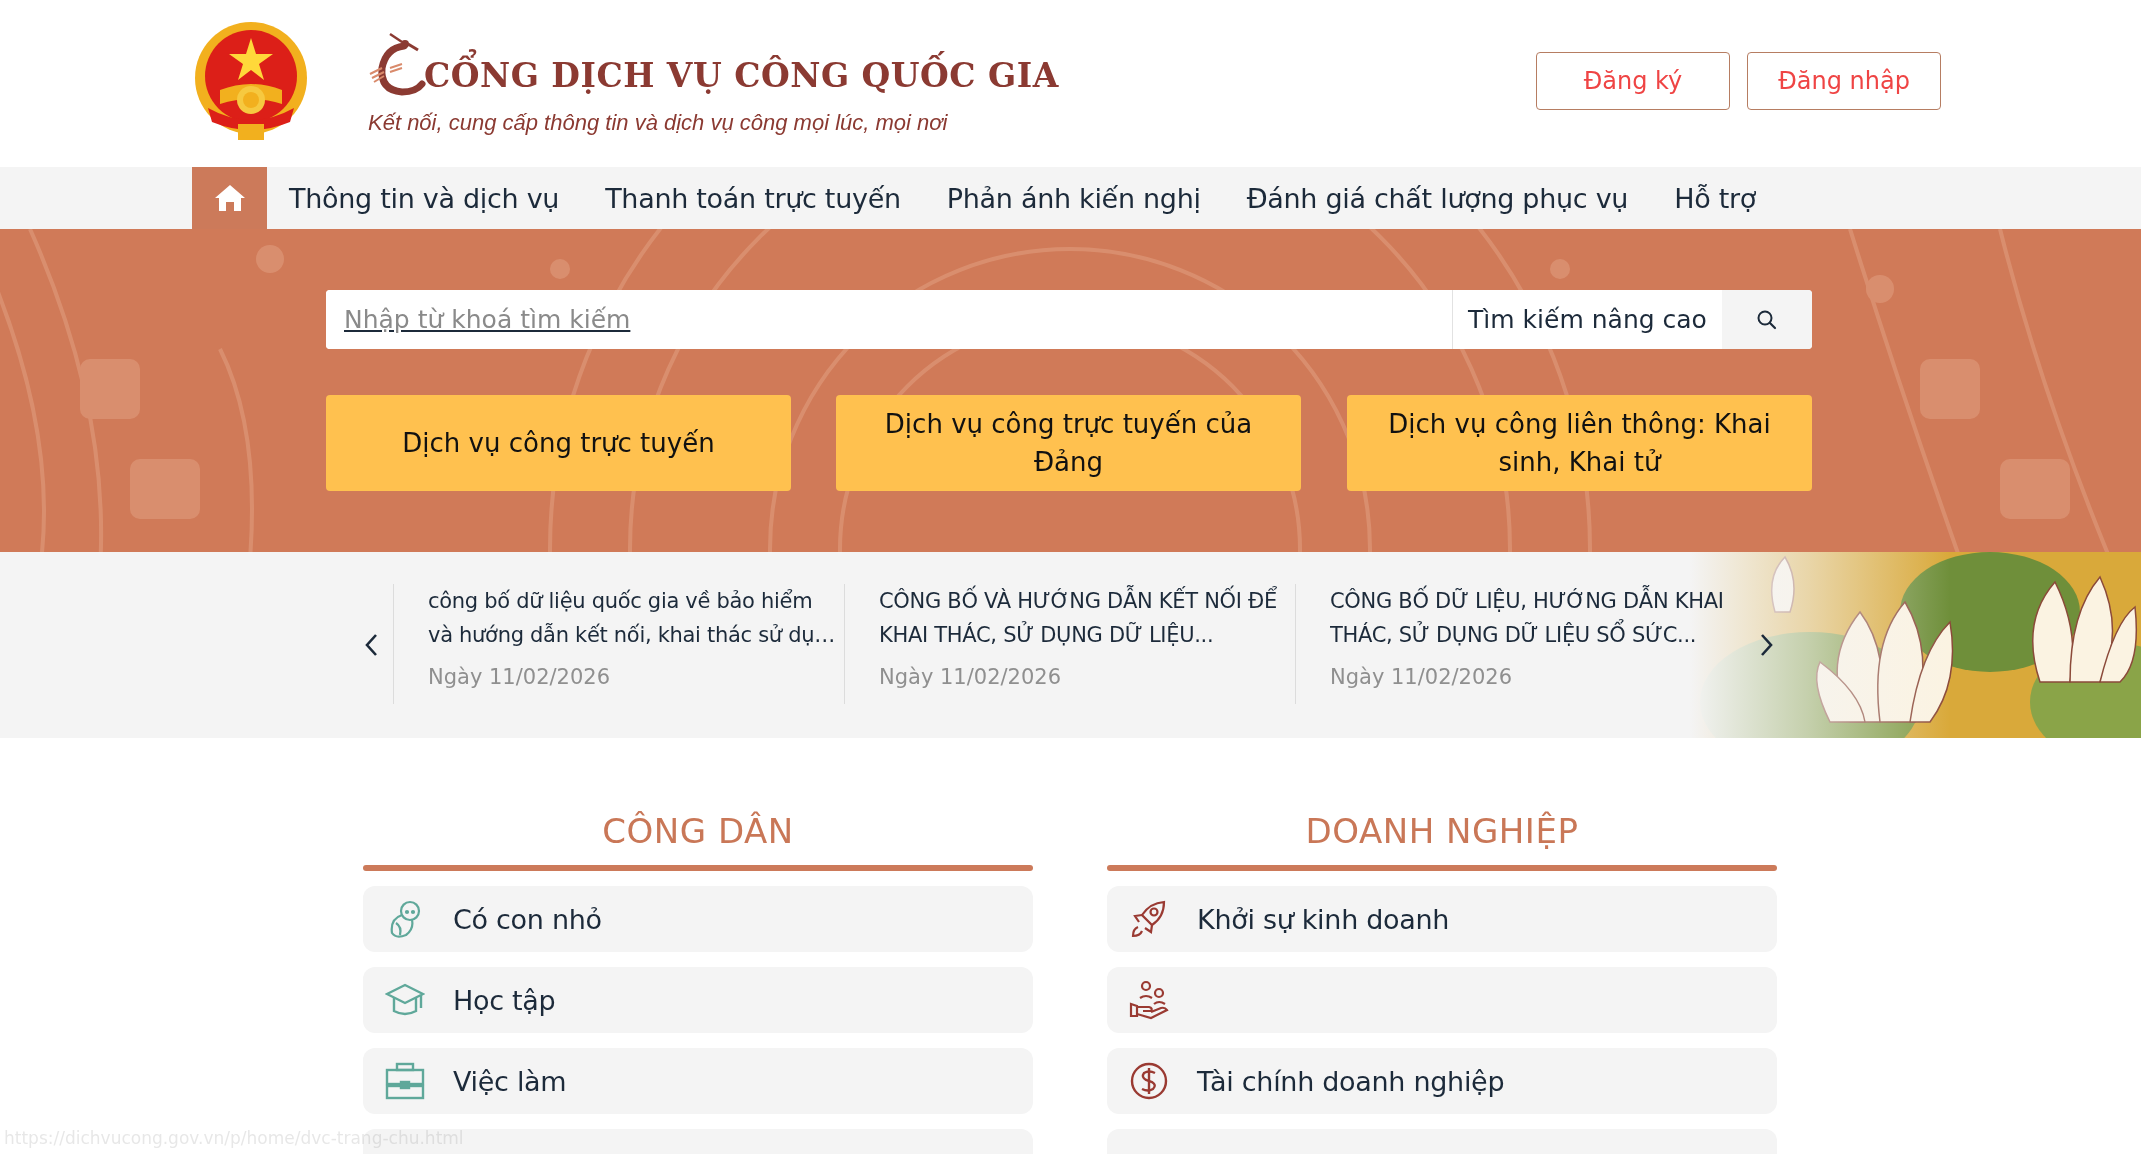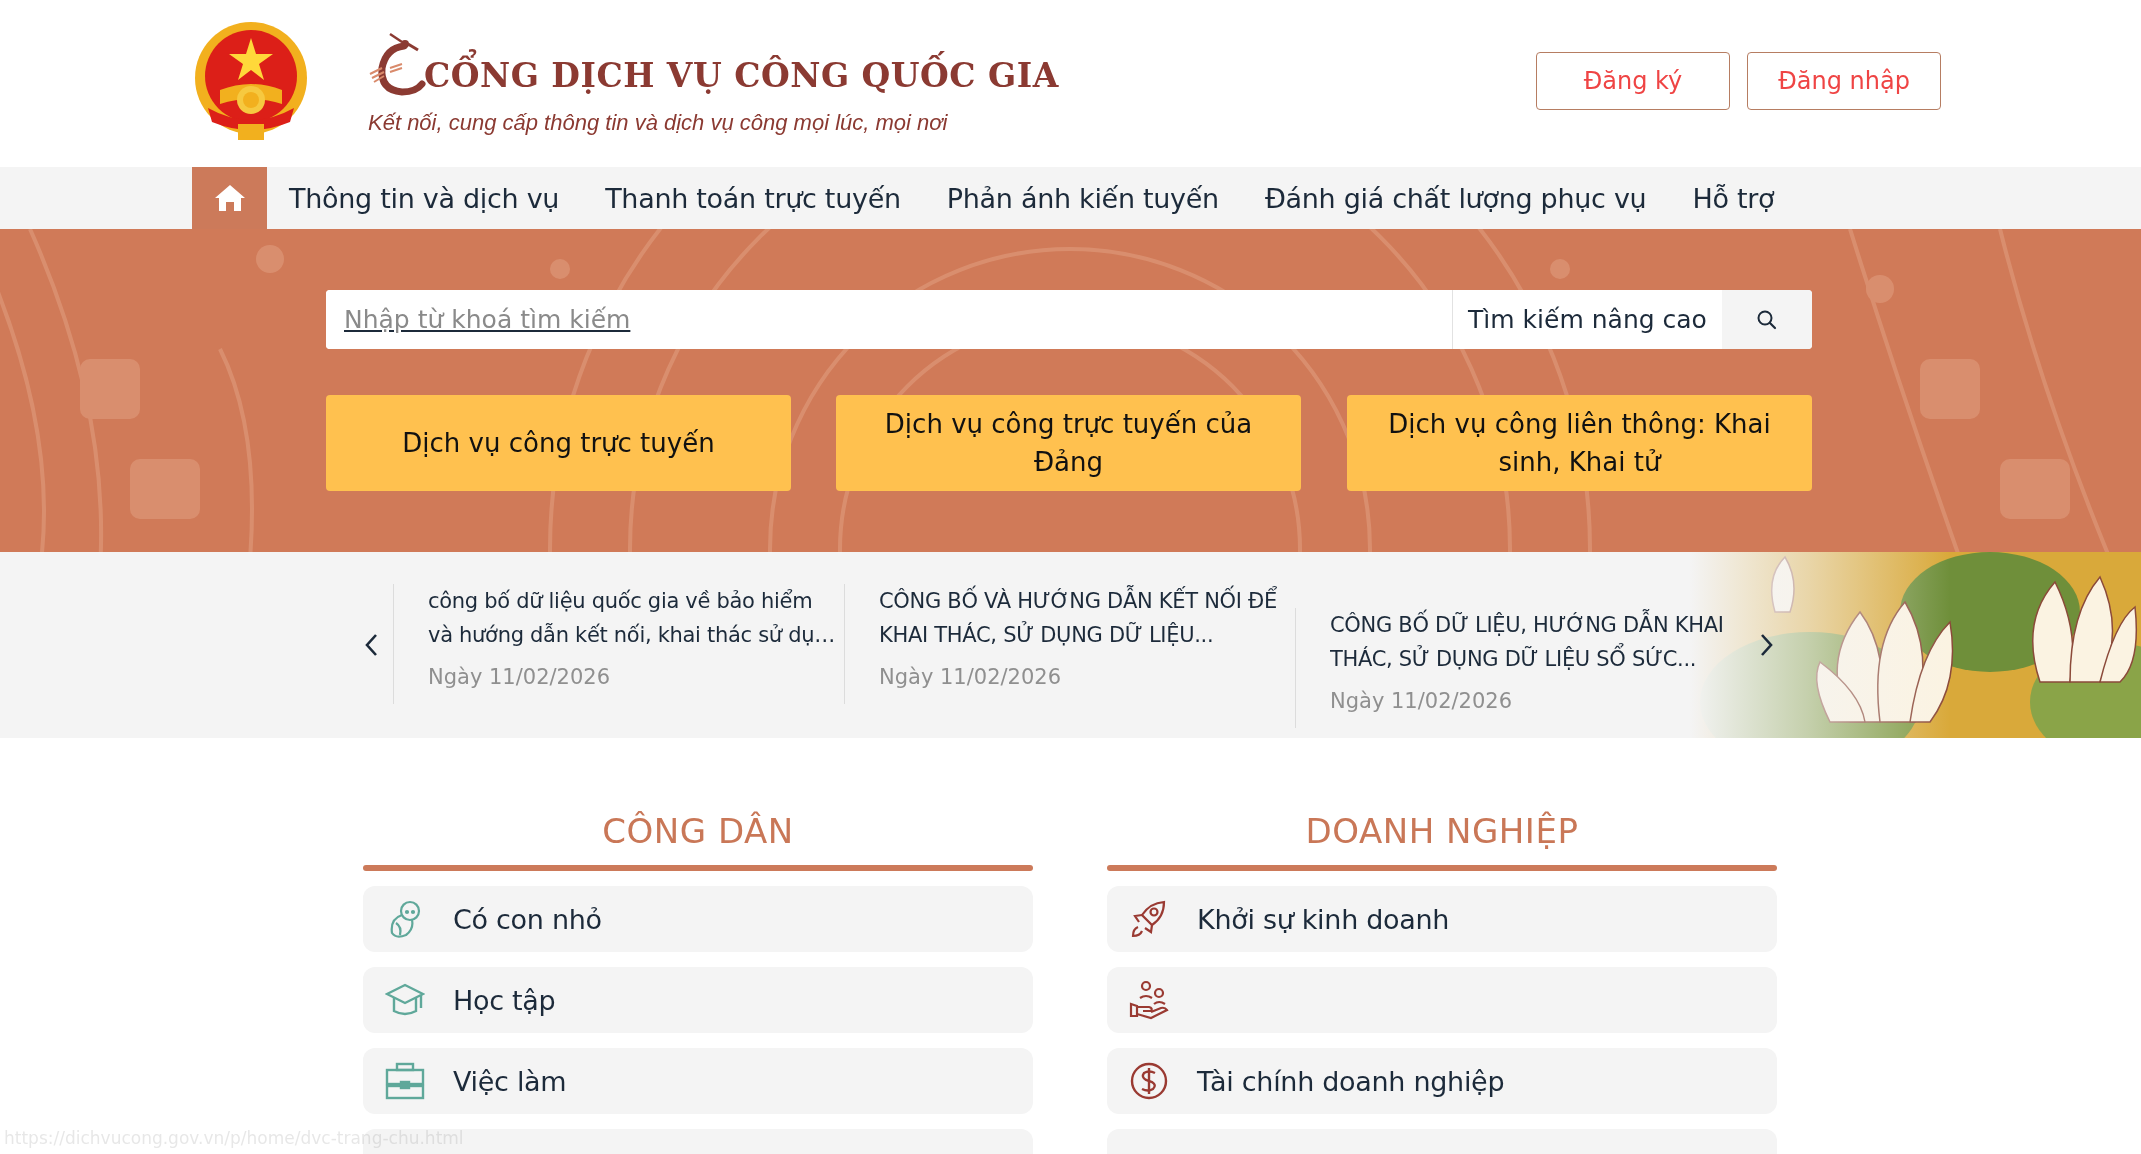--- a/index.html
+++ b/index.html
@@ -39,21 +39,21 @@
     
     .news { position: absolute; left: 0; top: 552px; width: 2141px; height: 186px; background: #f4f4f4; overflow: hidden; }
     .news-art { position: absolute; left: 1690px; top: 0; width: 451px; height: 186px; }
     .news-fade { position: absolute; left: 1690px; top: 0; width: 260px; height: 186px; background: linear-gradient(to right, #f4f4f4 0%, rgba(244,244,244,0.6) 45%, rgba(244,244,244,0) 100%); }
     .news-arrow { position: absolute; top: 78px; width: 30px; height: 30px; display: flex; align-items: center; justify-content: center; cursor: pointer; }
     .news-arrow.prev { left: 356px; }
     .news-arrow.next { left: 1752px; }
     .news-card { position: absolute; top: 32px; width: 450px; height: 120px; border-left: 1px solid #dcdcdc; padding-left: 34px; cursor: pointer; }
     .news-card.c1 { left: 393px; }
     .news-card.c2 { left: 844px; }
-    .news-card.c3 { left: 1295px; margin-top: 24px; }
+    .news-card.c3 { left: 1295px; }
     .news-title { font-size: 21px; line-height: 34px; color: #1c2a3a; height: 68px; overflow: hidden; display: -webkit-box; -webkit-line-clamp: 2; -webkit-box-orient: vertical; letter-spacing: -0.3px; }
     .news-date { margin-top: 13px; font-size: 21px; color: #8f8f8f; }
 
     
     .section { position: absolute; top: 800px; width: 670px; }
     .section.citizen { left: 363px; }
     .section.business { left: 1107px; }
     .section-title { text-align: center; font-size: 34px; color: #c97757; letter-spacing: 0.5px; height: 58px; line-height: 62px; }
     .section-rule { margin-top: funny; height: 6px; background: #cc7a5a; border-radius: 3px; margin-top: 7px; }
     .item { height: 66px; background: #f4f4f4; border-radius: 12px; margin-top: 15px; display: flex; align-items: center; padding-left: 22px; cursor: pointer; }
@@ -96,21 +96,21 @@
 
 <div class="nav">
   <div class="nav-home">
     <svg width="34" height="30" viewBox="0 0 34 30">
       <path d="M17 2 L32 15 L28 15 L28 28 L21 28 L21 19 L13 19 L13 28 L6 28 L6 15 L2 15 Z" fill="#ffffff"></path>
     </svg>
   </div>
   <div class="nav-items">
     <span class="nav-item">Thông tin và dịch vụ</span>
     <span class="nav-item">Thanh toán trực tuyến</span>
-    <span class="nav-item">Phản ánh kiến tuyến</span>
+    <span class="nav-item">Phản ánh kiến nghị</span>
     <span class="nav-item">Đánh giá chất lượng phục vụ</span>
     <span class="nav-item">Hỗ trợ</span>
   </div>
 </div>
 
 <div class="banner">
   <svg class="banner-pattern" viewBox="0 0 2141 323" preserveAspectRatio="none">
     <g fill="none" stroke="#f3c3a8" stroke-width="4">
       <circle cx="1070" cy="320" r="520"></circle>
       <circle cx="1070" cy="320" r="440"></circle>

